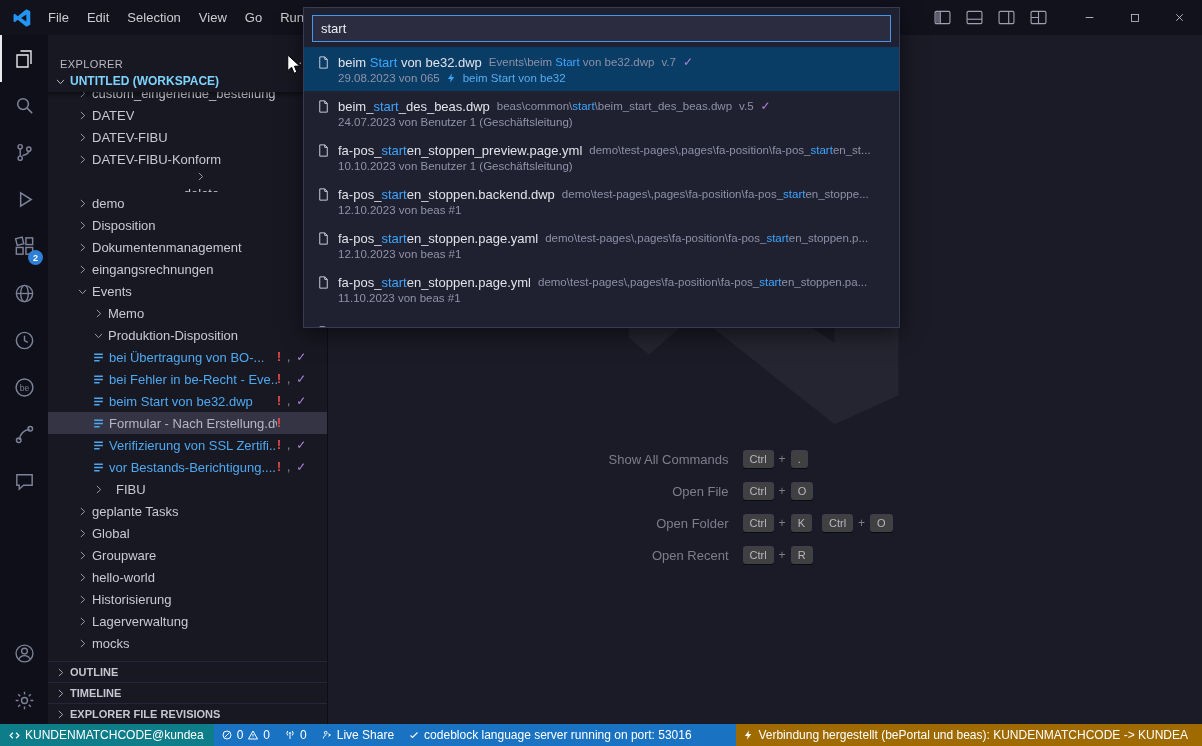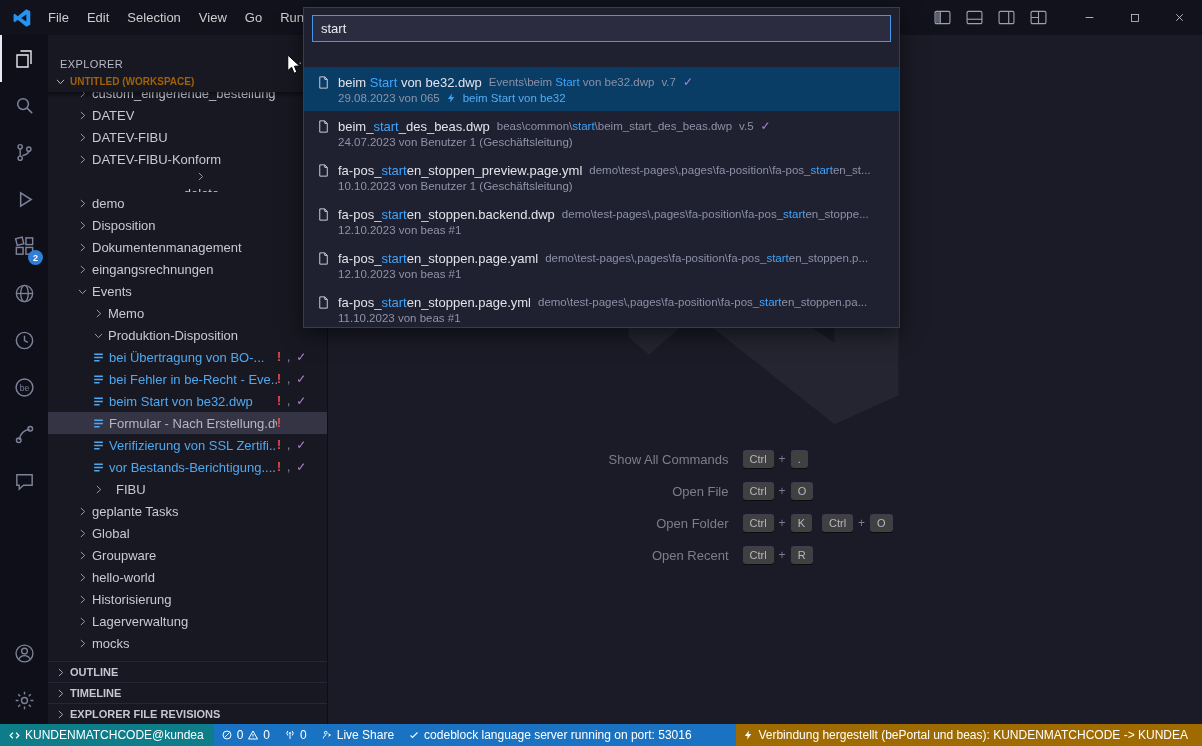--- a/index.html
+++ b/index.html
@@ -23,21 +23,21 @@
   .ab-item.active{color:#e9e9f0;box-shadow:inset 2px 0 0 #e9e9f0;}
   .ab-badge{position:absolute;right:5px;bottom:5px;background:#2f7fd6;color:#fff;font-size:9px;min-width:15px;height:15px;
             border-radius:8px;display:flex;align-items:center;justify-content:center;font-weight:700;}
   .ab-bottom{margin-top:auto;}
 
   
   .sidebar{position:absolute;left:48px;top:35px;bottom:22px;width:279px;background:#181823;display:flex;flex-direction:column;
            border-right:1px solid #0d0d15;z-index:3;}
   .sb-header{height:35px;flex:0 0 35px;display:flex;align-items:flex-end;padding:0 12px;font-size:11px;letter-spacing:.4px;color:#b9bac6;}
   .sb-more{margin-left:auto;color:#b0b0bc;font-size:14px;letter-spacing:1px;}
-  .ws-row{height:22px;flex:0 0 22px;display:flex;align-items:center;font-size:10px;font-weight:700;color:#a16207;padding-left:6px;gap:3px;}
+  .ws-row{height:22px;flex:0 0 22px;display:flex;align-items:center;font-size:12px;font-weight:700;color:#7dd3fc;padding-left:6px;gap:3px;}
   .ws-row .chev{color:#b9bac6;}
   .tree{flex:1 1 auto;overflow:hidden;position:relative;}
   .tree::before{content:"";position:absolute;top:0;left:0;right:0;height:6px;background:linear-gradient(rgba(0,0,0,.45),transparent);z-index:2;pointer-events:none;}
   .tree-row{height:22px;display:flex;align-items:center;font-size:13px;color:#c9c9d6;white-space:nowrap;}
   .tree-row.selected{background:#343445;}
   .tree-row .chev{width:16px;flex:0 0 16px;display:flex;justify-content:center;color:#9a9ab0;}
   .tree-row .ficon{width:17px;flex:0 0 17px;display:flex;justify-content:center;}
   .tree-label{overflow:hidden;margin-left:2px;}
   .tree-label.blue{color:#4ea8f0;}
   .tree-row.selected .tree-label{color:#b6b6c2;}
@@ -55,21 +55,21 @@
   .shortcuts{position:absolute;top:415px;left:0;right:0;display:flex;flex-direction:column;align-items:center;gap:14px;}
   .sc-row{display:flex;align-items:center;justify-content:center;gap:14px;width:100%;}
   .sc-label{width:132px;text-align:right;font-size:13px;color:#7d7d8d;line-height:17px;}
   .sc-keys{width:190px;display:flex;align-items:center;gap:6px;font-size:12px;color:#7d7d8d;}
   .kbd{background:#404040;border:1px solid #3e3e50;border-bottom-color:#29293600;box-shadow:0 1px 0 #0b0b12;border-radius:3px;
        padding:0 6px;font-size:11px;line-height:16px;color:#b6b6c4;}
   .kgroup{display:flex;align-items:center;gap:5px;margin-right:4px;}
 
   
   .quickopen{position:absolute;left:303px;top:7px;width:597px;height:321px;background:#202130;border:1px solid #3a3a52;
-             box-shadow:0 6px 20px rgba(0,0,0,.55);z-index:100;display:flex;flex-direction:column;box-sizing:border-box;gap:20px;}
+             box-shadow:0 6px 20px rgba(0,0,0,.55);z-index:100;display:flex;flex-direction:column;box-sizing:border-box;}
   .qo-inputwrap{padding:7px 8px 5px;flex:0 0 auto;}
   .qo-input{width:100%;box-sizing:border-box;height:27px;background:#2b2c3f;border:1px solid #4796e8;color:#ececf2;
             font-size:13px;padding:0 8px;outline:none;font-family:"Liberation Sans",sans-serif;}
   .qo-list{flex:1 1 auto;overflow:hidden;}
   .qo-row{height:44px;box-sizing:border-box;display:flex;flex-direction:column;justify-content:center;padding:0 10px 0 12px;}
   .qo-row.selected{background:#0a3d66;}
   .qo-line1{display:flex;align-items:center;gap:7px;font-size:13px;color:#e2e2ea;white-space:nowrap;overflow:hidden;}
   .qo-name{flex:0 0 auto;}
   .qo-detail{font-size:11.5px;color:#8d90a6;white-space:nowrap;overflow:hidden;flex:0 1 auto;}
   .hl{color:#3da5ff;}

